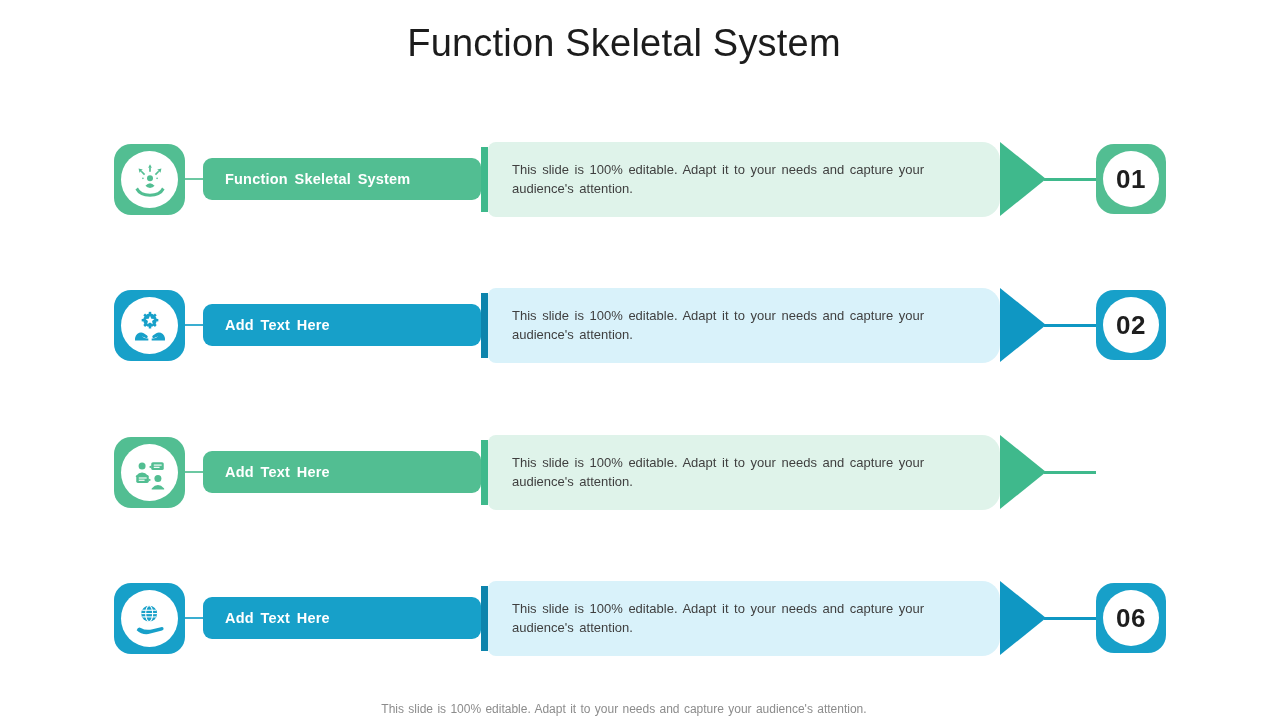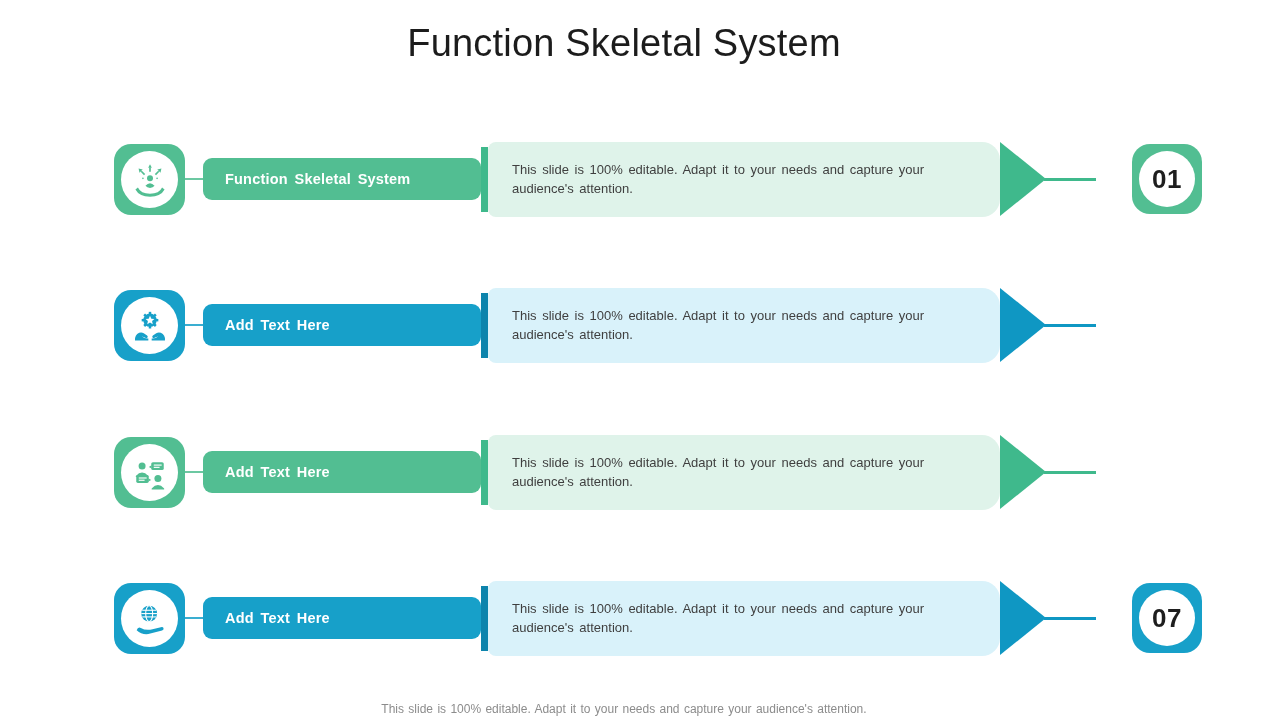--- a/index.html
+++ b/index.html
@@ -52,21 +52,21 @@
   .arrow-head {
     position:absolute; left:886px; top:0; width:0; height:0;
     border-top:37.5px solid transparent; border-bottom:37.5px solid transparent;
     border-left:46px solid var(--arrow);
   }
   .conn-right { position:absolute; left:930px; top:36px; width:52px; height:3px; background:var(--arrow); }
 
   .num-badge {
     position:absolute; left:982px; top:2px; width:70px; height:70px;
     background:var(--main); border-radius:18px;
-    display:flex; align-items:center; justify-content:center;margin-left:36px;
+    display:flex; align-items:center; justify-content:center;
   }
   .num-circle {
     width:56px; height:56px; background:#fff; border-radius:50%;
     display:flex; align-items:center; justify-content:center;
     font-size:26px; font-weight:bold; color:#1e1e1e; letter-spacing:0.5px;
   }
 
   .slide-footer {
     position:absolute; bottom:4px; left:0; width:100%;
     text-align:center; font-size:12px; color:#8c8c8c; word-spacing:1px;
@@ -138,20 +138,23 @@
     <div class="conn-left"></div>
     <div class="label-bar">
       <span>Add Text Here</span>
     </div>
     <div class="accent-bar"></div>
     <div class="desc-box">
       <div class="desc-text">This slide is 100% editable. Adapt it to your needs and capture your audience's attention.</div>
     </div>
     <div class="arrow-head"></div>
     <div class="conn-right"></div>
+    <div class="num-badge">
+      <div class="num-circle">02</div>
+    </div>
   </div>
 
   <div class="row green row-3">
     <div class="icon-square">
       <div class="icon-circle">
         <svg viewBox="0 0 48 48">
           <g fill="currentColor">
             <circle cx="14.5" cy="15.5" r="4.2"></circle>
             <path d="M7 27.5 Q14.5 19.5 22 27.5 L22 28.8 L7 28.8 Z"></path>
             <rect x="25.5" y="11" width="15" height="9.5" rx="2"></rect>
@@ -201,19 +204,19 @@
     <div class="label-bar">
       <span>Add Text Here</span>
     </div>
     <div class="accent-bar"></div>
     <div class="desc-box">
       <div class="desc-text">This slide is 100% editable. Adapt it to your needs and capture your audience's attention.</div>
     </div>
     <div class="arrow-head"></div>
     <div class="conn-right"></div>
     <div class="num-badge">
-      <div class="num-circle">07</div>
+      <div class="num-circle">06</div>
     </div>
   </div>
 
   <div class="slide-footer">This slide is 100% editable. Adapt it to your needs and capture your audience's attention.</div>
 
 </div>
 
 </body></html>

